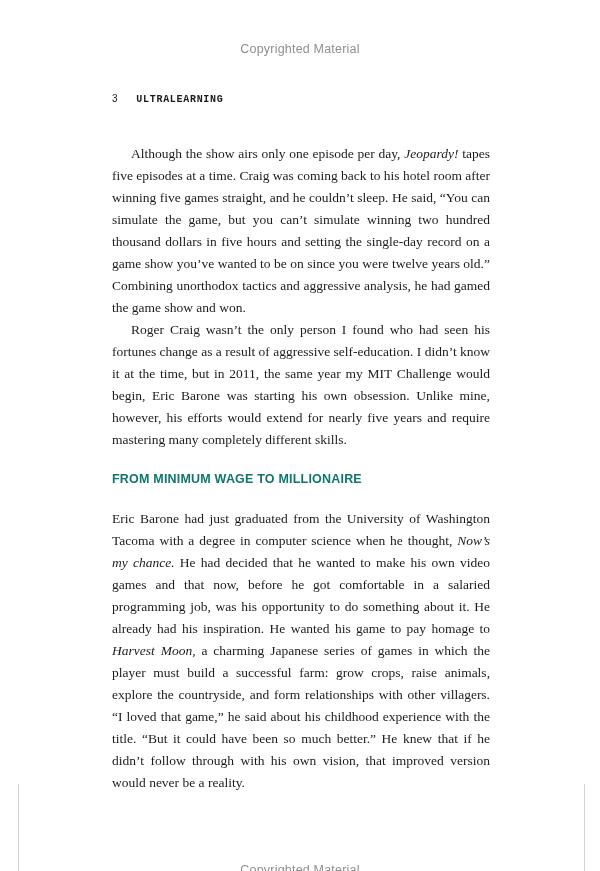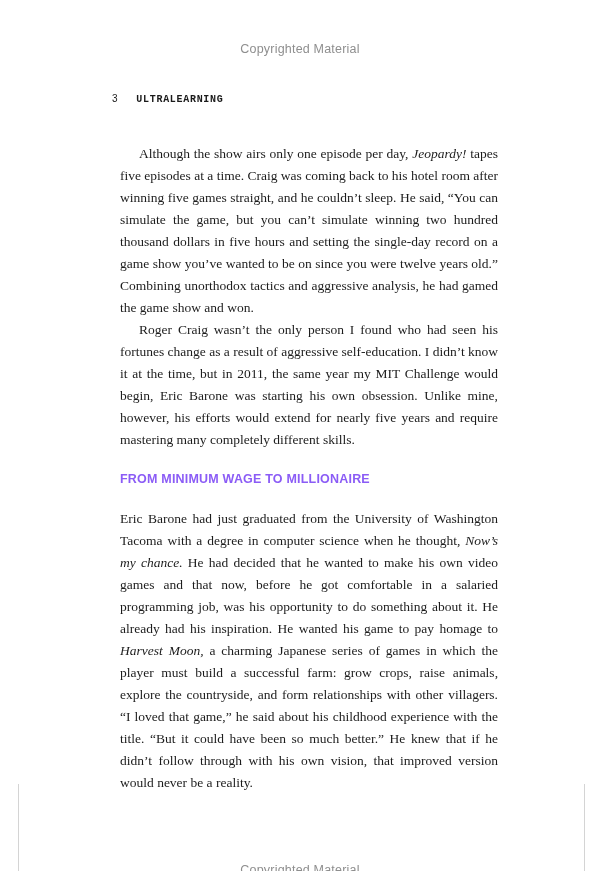--- a/index.html
+++ b/index.html
@@ -42,38 +42,38 @@
   }
   .book-title {
     font-size: 10px;
     font-weight: 700;
     letter-spacing: 0.7px;
     display: inline-block;
     font-family: Liberation Mono, monospace;
   }
   .text-block {
     position: absolute;
-    left: 120px;
+    left: 112px;
     top: 119px;
     width: 378px;
     color: #1c1c1c;
   }
   .para {
     font-size: 13.5px;
     line-height: 22px;
     text-align: justify;
   }
   .para.indent { text-indent: 19px; }
   .para em { font-style: italic; }
   .section-heading {
     font-family: "Liberation Sans", "DejaVu Sans", sans-serif;
     font-weight: 700;
     font-size: 12.5px;
     letter-spacing: 0.2px;
-    color: #8b5cf6;
+    color: #0f766e;
     margin-top: 20px;
     margin-bottom: 21px;
     line-height: 16px;
   }
   .page-edge {
     position: absolute;
     width: 1px;
     height: 108px;
     bottom: 3px;
     background: #d4d4d4;

